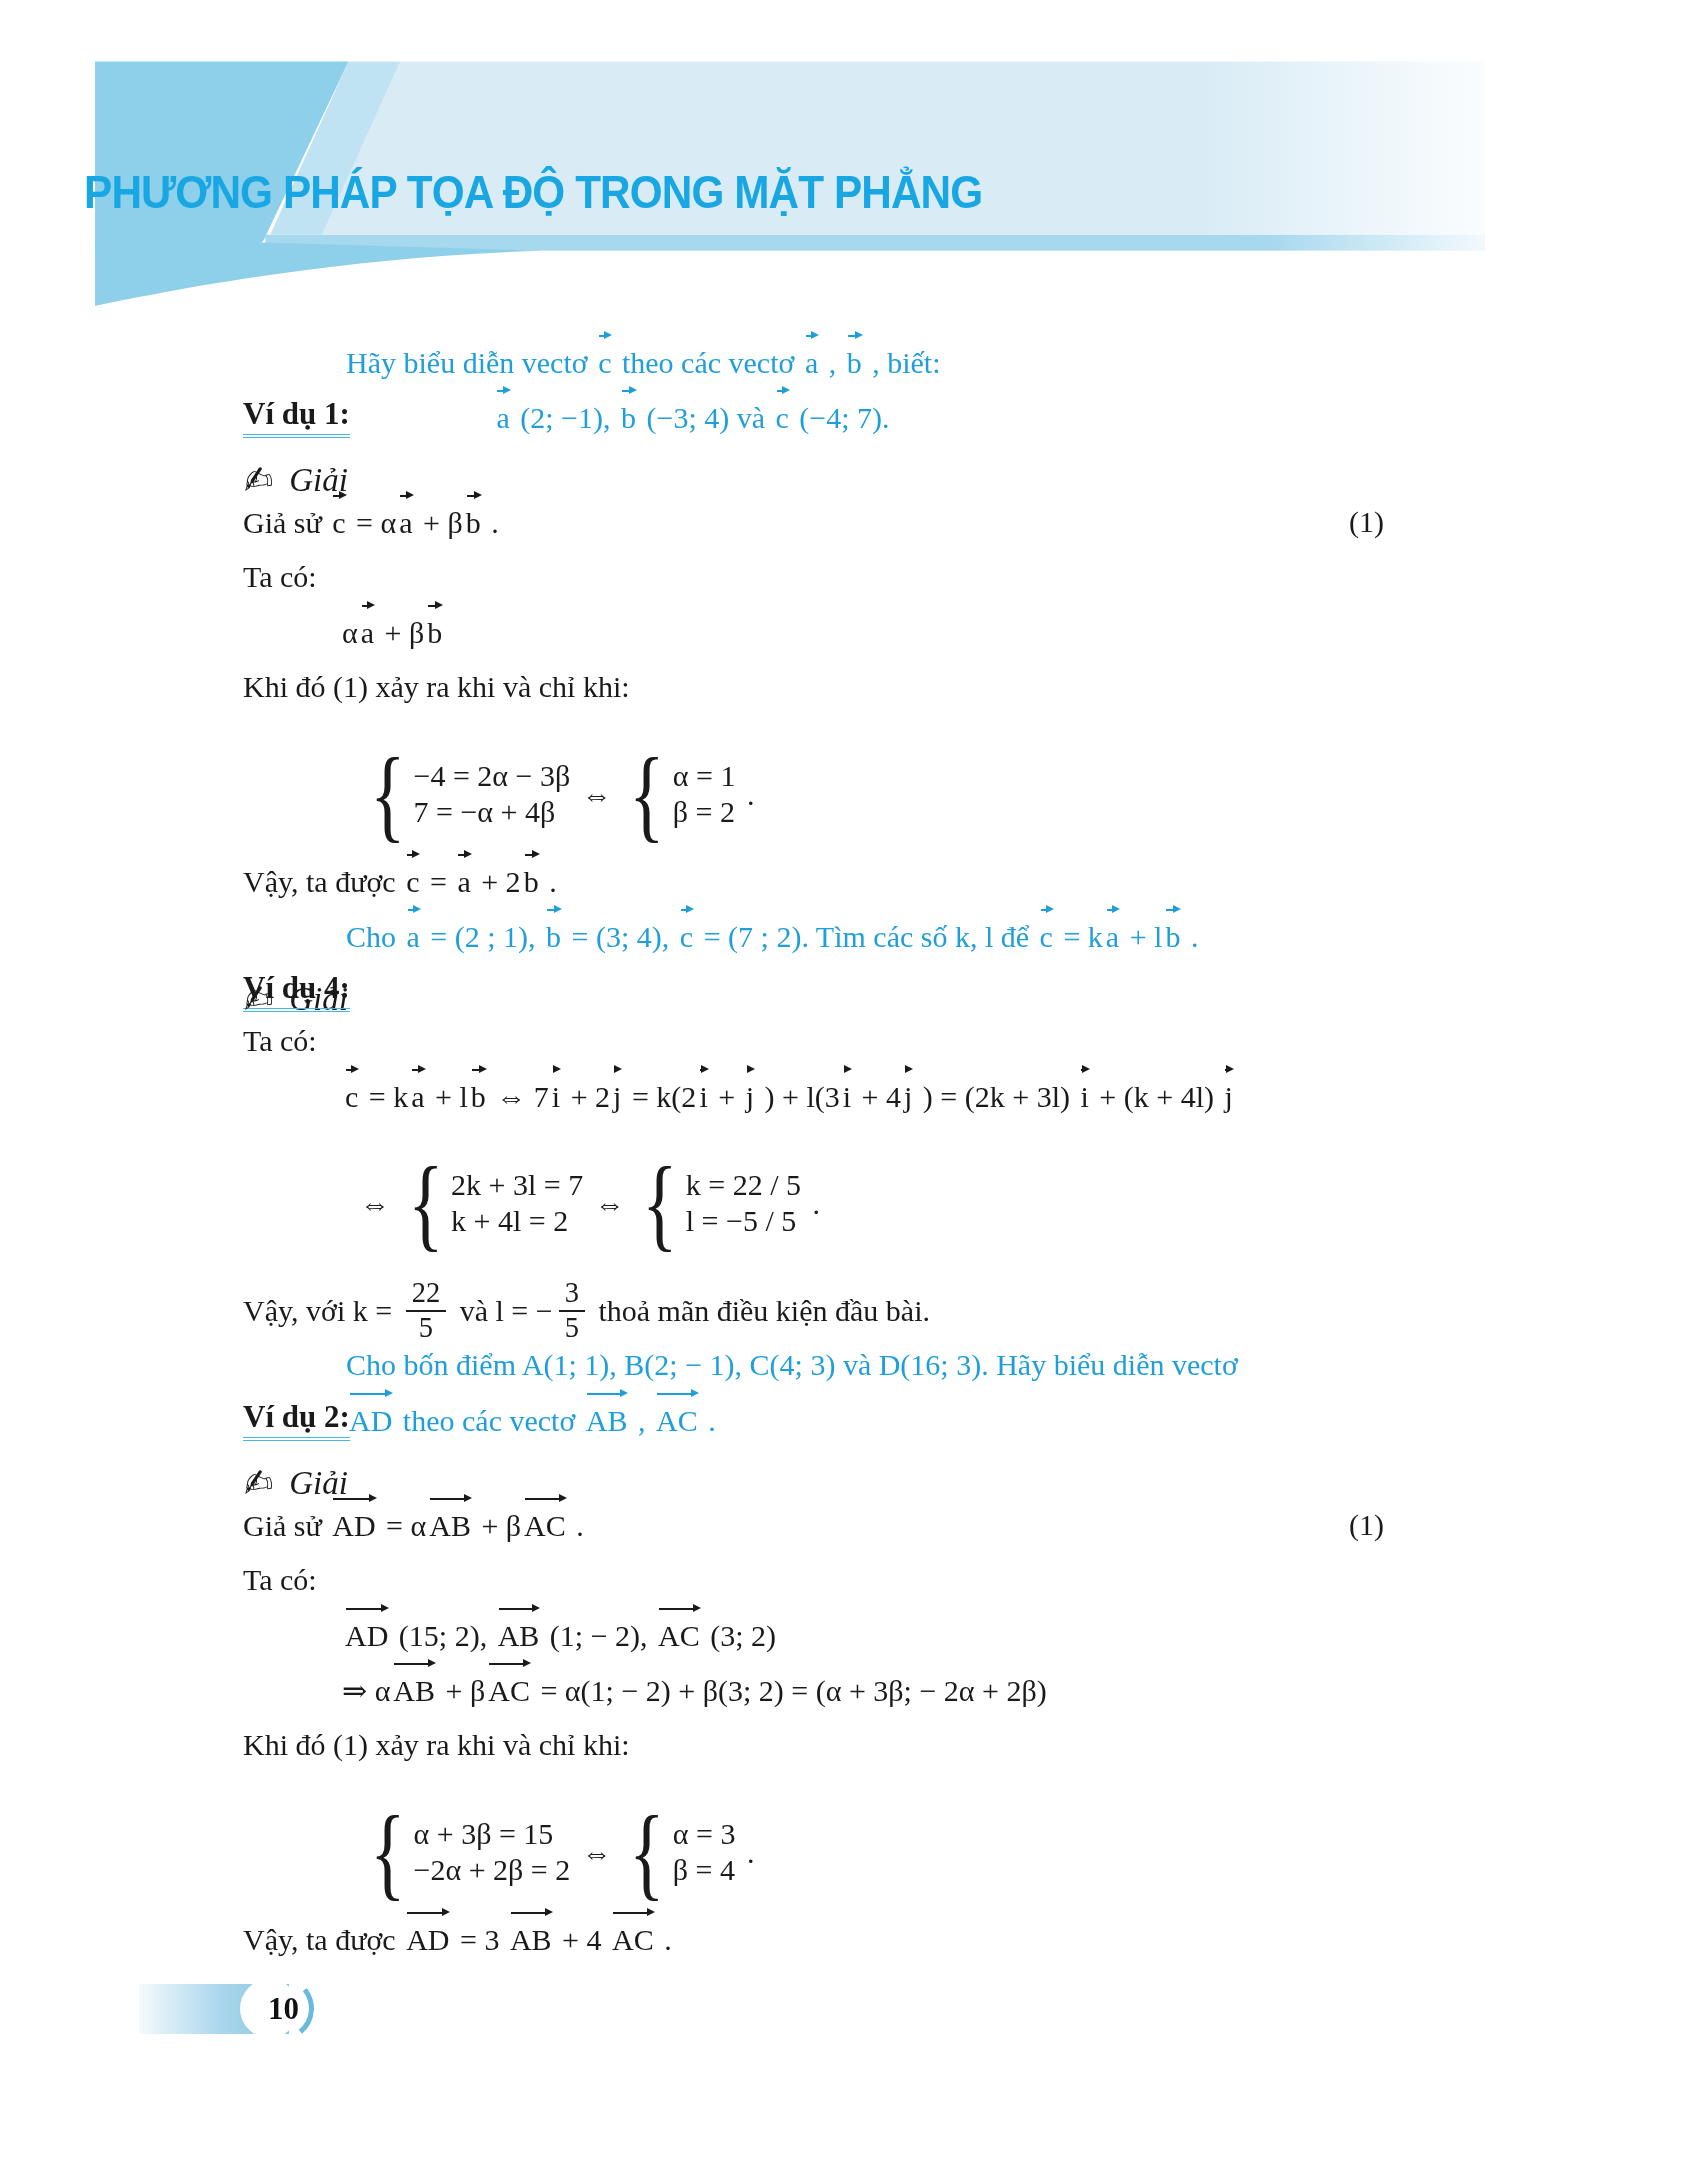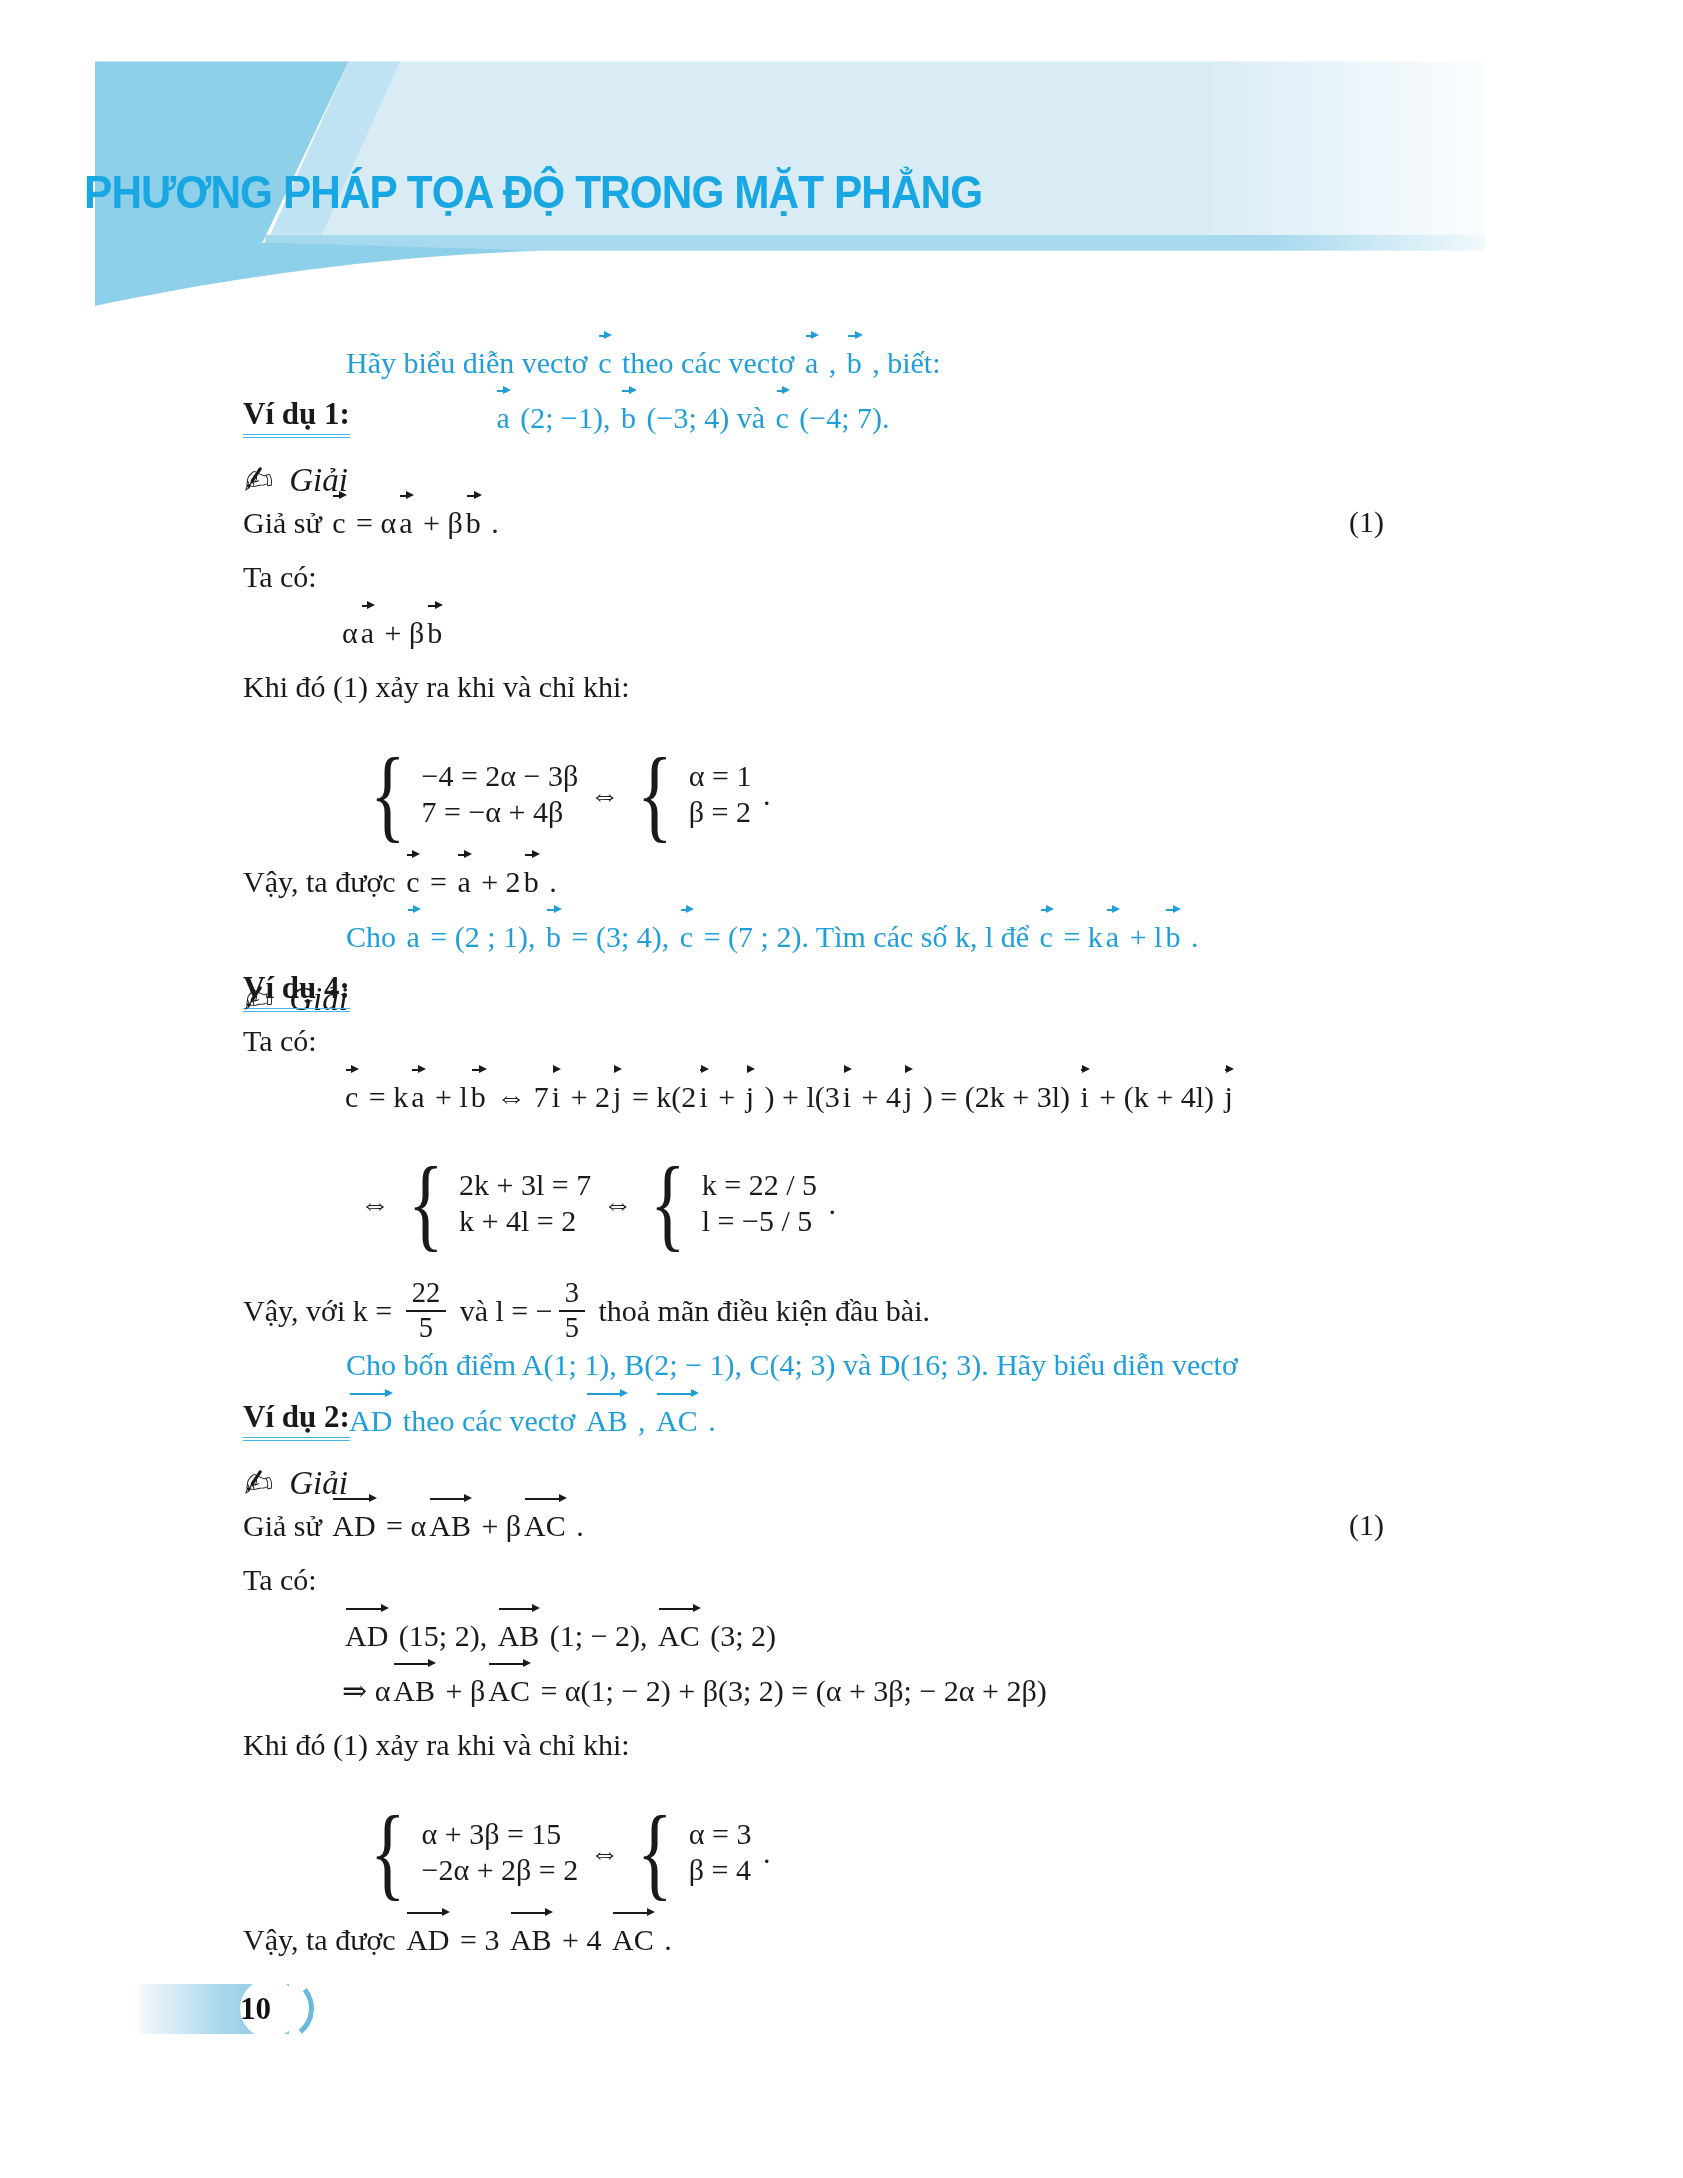--- a/index.html
+++ b/index.html
@@ -61,34 +61,34 @@
     vertical-align:middle;line-height:1.15;margin:4px 6px;font-size:0.95em;}
   .frac .num{padding:0 6px;border-bottom:2px solid currentColor;}
   .frac .den{padding:0 6px;}
   
   .sys{display:inline-flex;align-items:center;margin:0 4px;}
   .sys .brace{
     font-size:99px;font-weight:400;line-height:0.85;
     transform:scaleX(0.75) scaleY(1.05);margin-right:2px;
     font-family:"Liberation Serif","DejaVu Serif",serif;
   }
-  .sys .rows{display:flex;flex-direction:column;gap:2px;text-align:left;margin-left:8px;}
+  .sys .rows{display:flex;flex-direction:column;gap:2px;text-align:left;}
   
   .f-band{
     position:absolute;left:139px;top:1984px;width:150px;height:50px;
     background:linear-gradient(90deg, rgba(173,214,235,0.12) 0%, #a9d6ec 55%, #85c6e3 100%);
   }
   .f-arc{
     position:absolute;left:249px;top:1976px;width:65px;height:65px;border-radius:50%;
     border:5px solid transparent;border-right-color:#69b9dc;
     transform:rotate(6deg);box-sizing:border-box;
   }
   .f-circle{
     position:absolute;left:240px;top:1979px;width:59px;height:59px;border-radius:50%;
-    background:#ffffff;display:flex;align-items:center;justify-content:flex-start;
+    background:#ffffff;display:flex;align-items:center;justify-content:flex-end;
     font-weight:700;font-size:31px;color:#111;
   }
 </style>
 </head>
 <body>
 
 <div class="page">
 
   <svg class="header-svg" width="1683" height="337" viewBox="0 0 1700 340">
     <defs>

